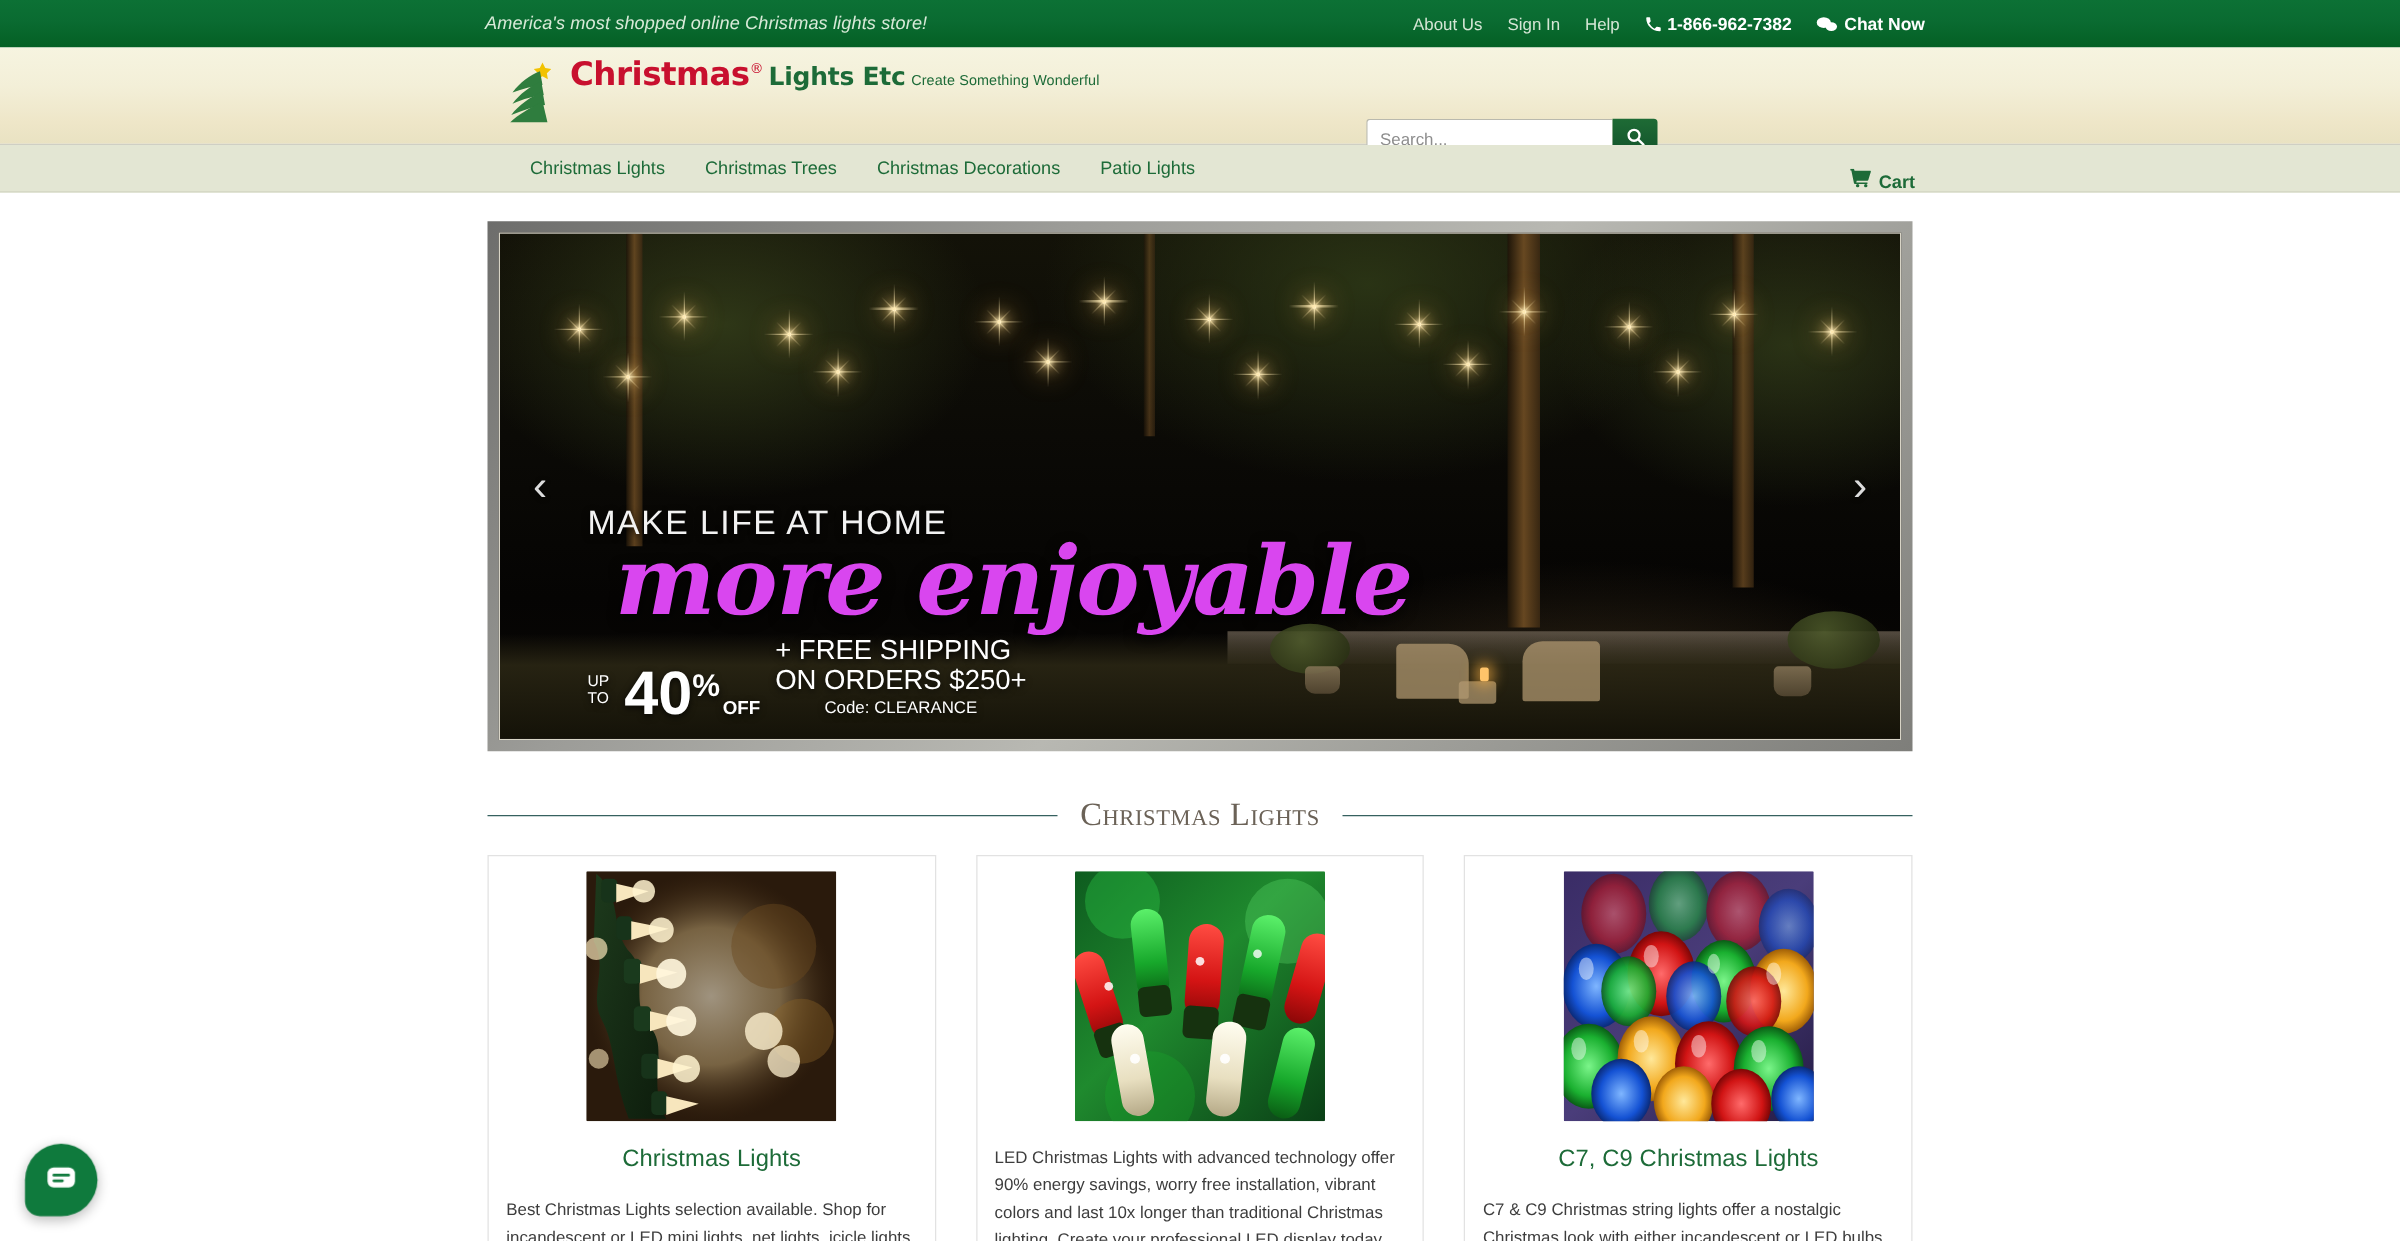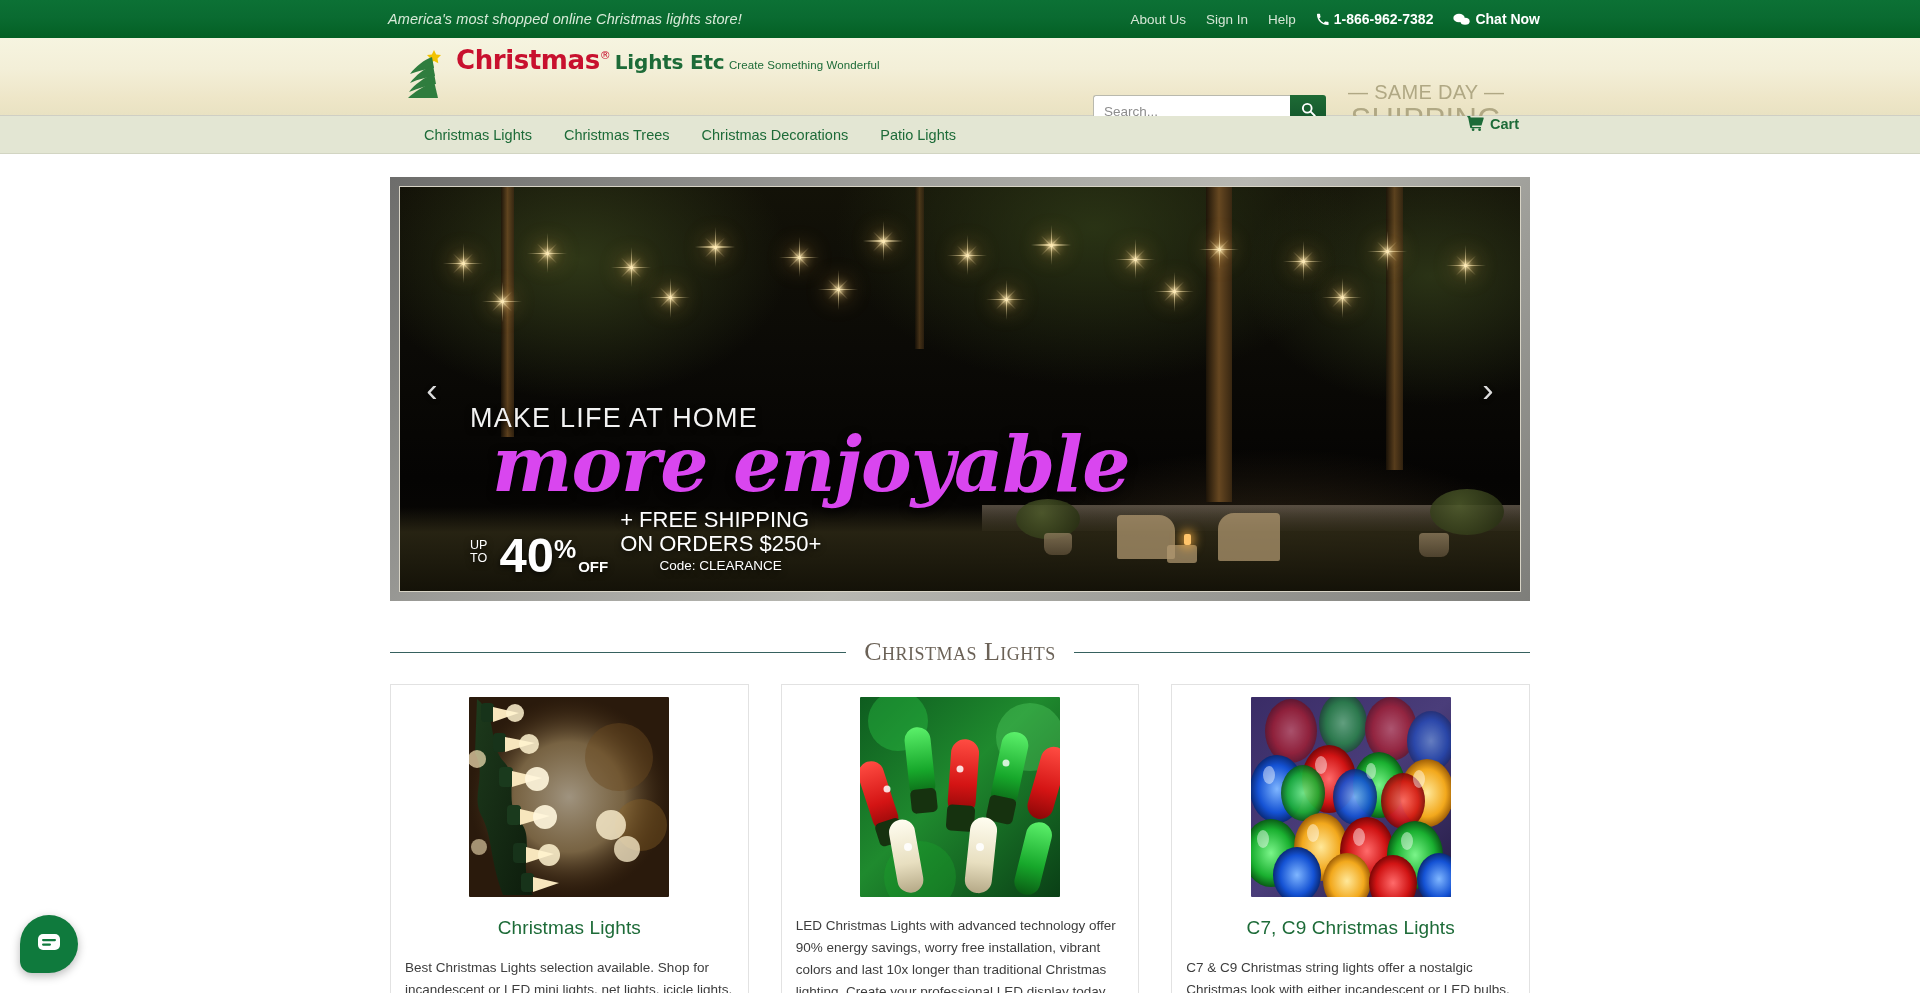--- a/index.html
+++ b/index.html
@@ -97,22 +97,22 @@
   }
   .nav-items {
     position: absolute; left: 408px; top: 0; height: 38px;
     display: flex; align-items: center; gap: 0;
   }
   .nav-item {
     font-size: 14.5px; color: #1d6b38; text-decoration: none;
     padding: 0 16px; line-height: 38px; white-space: nowrap; cursor: pointer;
   }
   .nav-cart {
-    position: absolute; right: 401px; top: 0; height: 38px;
-    display: flex; align-items: flex-start; gap: 6px;
+    position: absolute; right: 388px; top: 0; height: 38px;
+    display: flex; align-items: flex-end; gap: 6px;
     color: #1d6b38; font-size: 14.5px; font-weight: bold;
     text-decoration: none; cursor: pointer;
   }
 
   
   .hero-outer {
     width: 1140px; margin: 23px auto 0;
     height: 424px; position: relative;
   }
   .hero-frame {
@@ -303,24 +303,20 @@
     <button class="search-btn">
       <span>
         <svg width="15" height="15" viewBox="0 0 24 24" fill="none" stroke="#ffffff" stroke-width="3">
           <circle cx="10" cy="10" r="7"></circle>
             <line x1="15.5" y1="15.5" x2="22" y2="22" stroke-linecap="round"></line>
         </svg>
       </span>
     </button>
   </div>
 
-  <div class="sds">
-    <div class="sds-top">— SAME DAY —</div>
-    <div class="sds-bot">SHIPPING</div>
-  </div>
 </div>
 
 <div class="mainnav">
   <div class="nav-items">
     <a class="nav-item">Christmas Lights</a>
     <a class="nav-item">Christmas Trees</a>
     <a class="nav-item">Christmas Decorations</a>
     <a class="nav-item">Patio Lights</a>
   </div>
   <a class="nav-cart">

